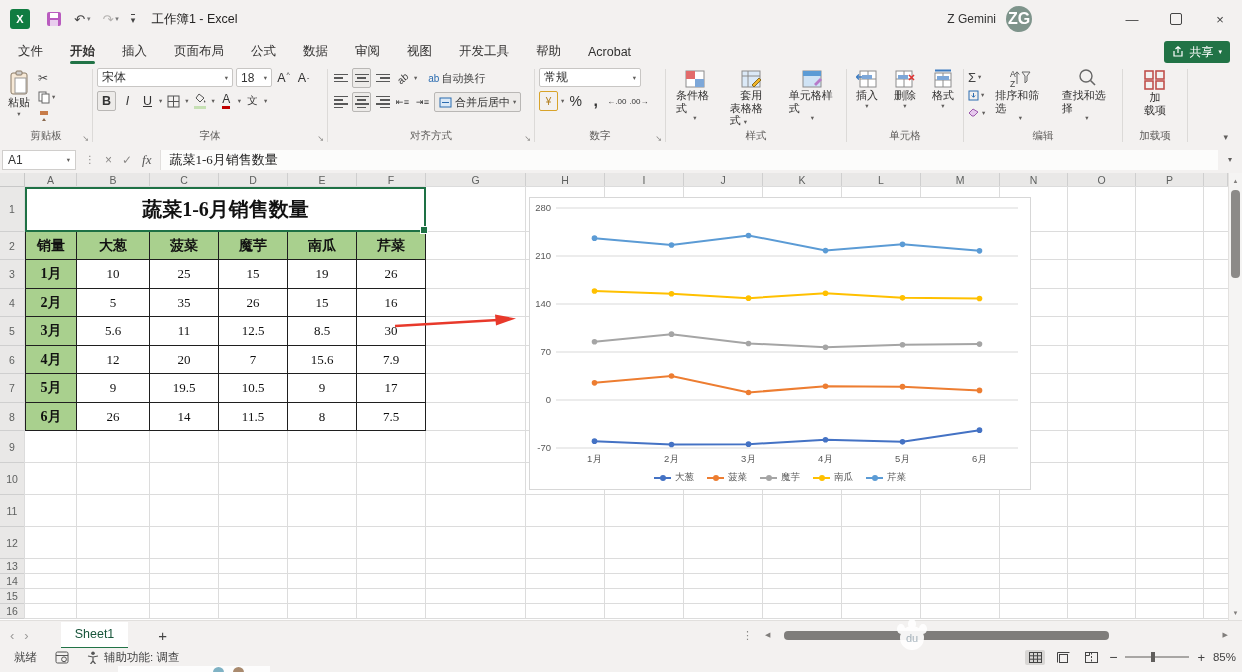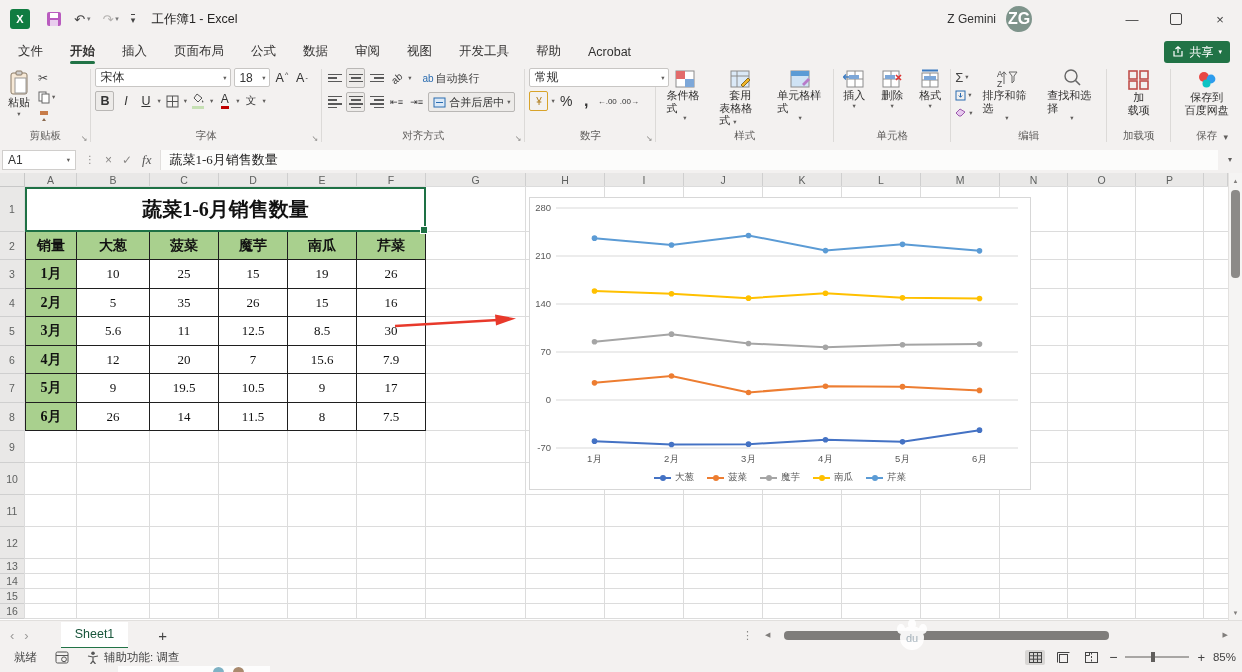--- a/index.html
+++ b/index.html
@@ -338,21 +338,21 @@
             <span class="chev">▾</span>
           </div>
       </div>
     </div>
     <div class="rgl"><span>对齐方式</span><span class="launcher">↘</span></div>
   </div>
   <div class="rsep"></div>
 
   <div class="rgroup" style="width:122px">
     <div class="wrapnum">
-      <div class="combo" style="width:140px">
+      <div class="combo" style="width:102px">
           <span>常规</span>
           <span class="chev">▾</span>
         </div>
       <div class="fontrow">
         <div class="fmtbtn" style="border:1px solid #d8a32a;border-radius:2px;font-size:10px;color:#b07d1e">¥</div>
           <span class="chev">▾</span>
         <div class="fmtbtn" style="font-size:14px">%</div>
         <div class="fmtbtn" style="font-size:16px;font-weight:bold">,</div>
         <div class="fmtbtn" style="font-size:8px">←.00</div>
         <div class="fmtbtn" style="font-size:8px">.00→</div>
@@ -491,34 +491,20 @@
             <rect x="13" y="12" width="8" height="8" fill="none" stroke="#c0504d" stroke-width="1.6"></rect>
           </svg>
         <span>加</span>
           <span>载项</span>
         </div>
     </div>
     <div class="rgl"><span>加载项</span></div>
   </div>
   <div class="rsep"></div>
 
-  <div class="rgroup" style="width:64px">
-    <div class="rgc" style="justify-content:center">
-      <div class="stylebtn">
-        <svg width="24" height="22" viewBox="0 0 24 22">
-            <circle cx="9" cy="8" r="5" fill="#e94643"></circle>
-            <circle cx="16" cy="10" r="4.4" fill="#2d9ced"></circle>
-            <circle cx="11.5" cy="14.5" r="4" fill="#0dc3c3"></circle>
-          </svg>
-        <span>保存到</span>
-          <span>百度网盘</span>
-        </div>
-    </div>
-    <div class="rgl"><span>保存</span></div>
-  </div>
   <div class="abs" style="right:14px;bottom:4px;color:#605e5c;font-size:9px">▾</div>
 </div>
 
 <div class="fbar">
   <div class="namebox">
       <span>A1</span>
       <span class="chev">▾</span>
     </div>
   <div class="fbicons">
     <span style="font-size:10px">⋮</span>

